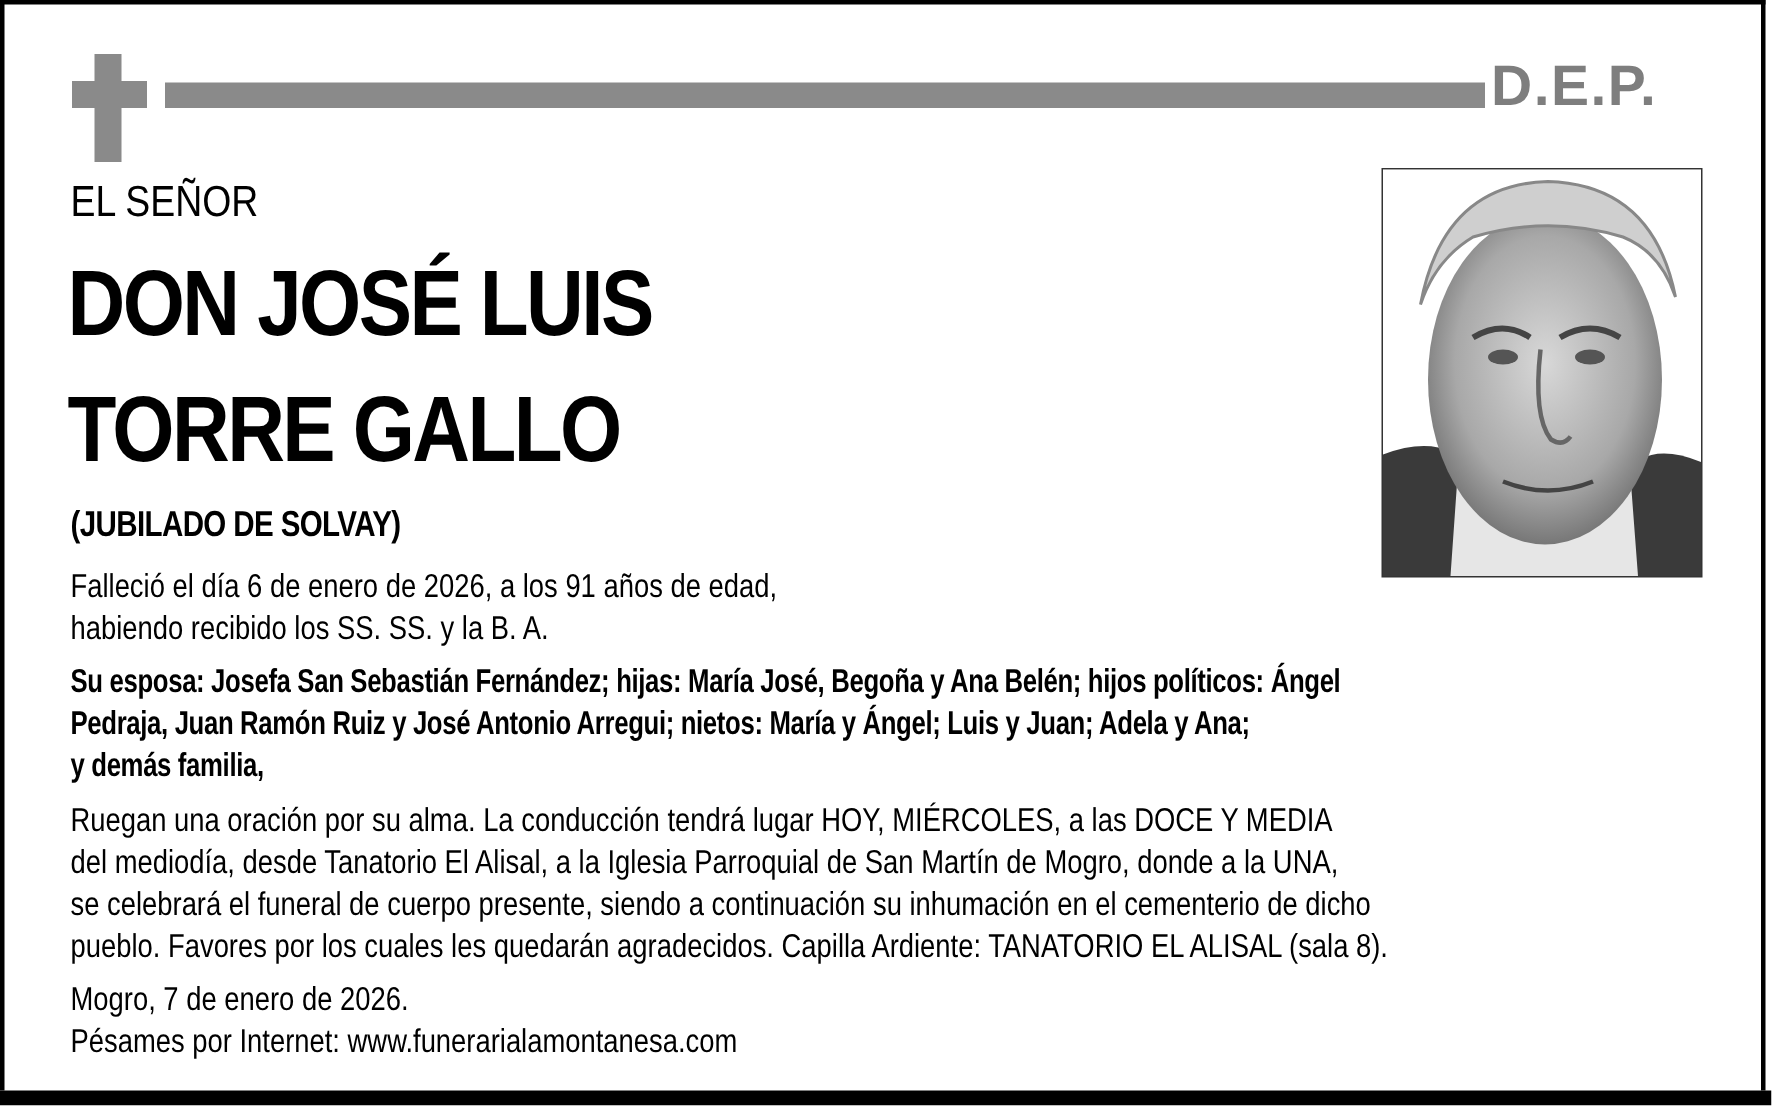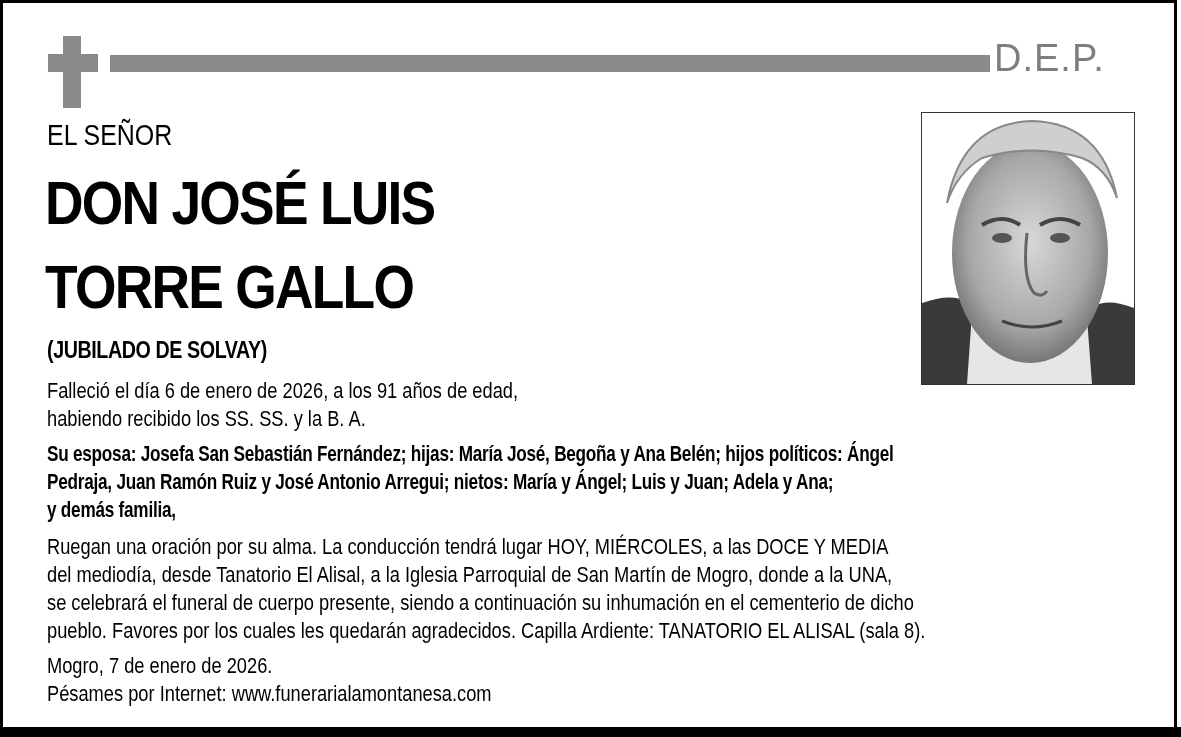--- a/index.html
+++ b/index.html
@@ -2,21 +2,21 @@
 <html><head>
 <meta charset="utf-8">
 <style>
   html, body { margin:0; padding:0; background:#fff; }
   body { width:1181px; height:737px; position:relative; overflow:hidden; font-family:"Liberation Sans", sans-serif; color:#000; }
   .frame { position:absolute; left:0; top:0; width:1177px; height:727px; border-left:3px solid #000; border-top:3px solid #000; border-right:3px solid #000; box-sizing:border-box; }
   .bottom-bar { position:absolute; left:0; top:727px; width:1181px; height:10px; background:#000; }
   .cross-v { position:absolute; left:63px; top:36px; width:18px; height:72px; background:#8a8a8a; }
   .cross-h { position:absolute; left:48px; top:54px; width:50px; height:18px; background:#8a8a8a; }
   .rule { position:absolute; left:110px; top:55px; width:880px; height:17px; background:#8a8a8a; }
-  .dep { position:absolute; left:994px; top:38px; font-size:38px; font-weight:normal; color:#7e7e7e; letter-spacing:1px; line-height:40px; }
+  .dep { position:absolute; left:994px; top:38px; font-size:38px; font-weight:bold; color:#7e7e7e; letter-spacing:1px; line-height:40px; }
   .title-small { position:absolute; left:47px; top:118px; font-size:29px; line-height:34px; transform:scaleX(0.86); transform-origin:left; }
   .name { position:absolute; left:45px; top:172px; font-size:62px; font-weight:bold; line-height:62px; letter-spacing:-2px; transform:scaleX(0.86); transform-origin:left; }
   .name div { height:84px; }
   .occupation { position:absolute; left:47px; top:336px; font-size:24px; font-weight:bold; line-height:28px; transform:scaleX(0.82); transform-origin:left; letter-spacing:-0.5px; }
   .death { position:absolute; left:47px; top:377px; font-size:22px; line-height:28px; transform:scaleX(0.83); transform-origin:left; white-space:nowrap; }
   .family { position:absolute; left:47px; top:440px; font-size:22px; font-weight:bold; line-height:28px; transform:scaleX(0.78); transform-origin:left; white-space:nowrap; letter-spacing:-0.3px; }
   .ceremony { position:absolute; left:47px; top:533px; font-size:22px; line-height:28px; transform:scaleX(0.83); transform-origin:left; white-space:nowrap; }
   .closing { position:absolute; left:47px; top:652px; font-size:22px; line-height:28px; transform:scaleX(0.83); transform-origin:left; white-space:nowrap; }
   .photo { position:absolute; left:921px; top:112px; width:214px; height:273px; border:1px solid #333; box-sizing:border-box; background:#fff; overflow:hidden; }
 </style>

